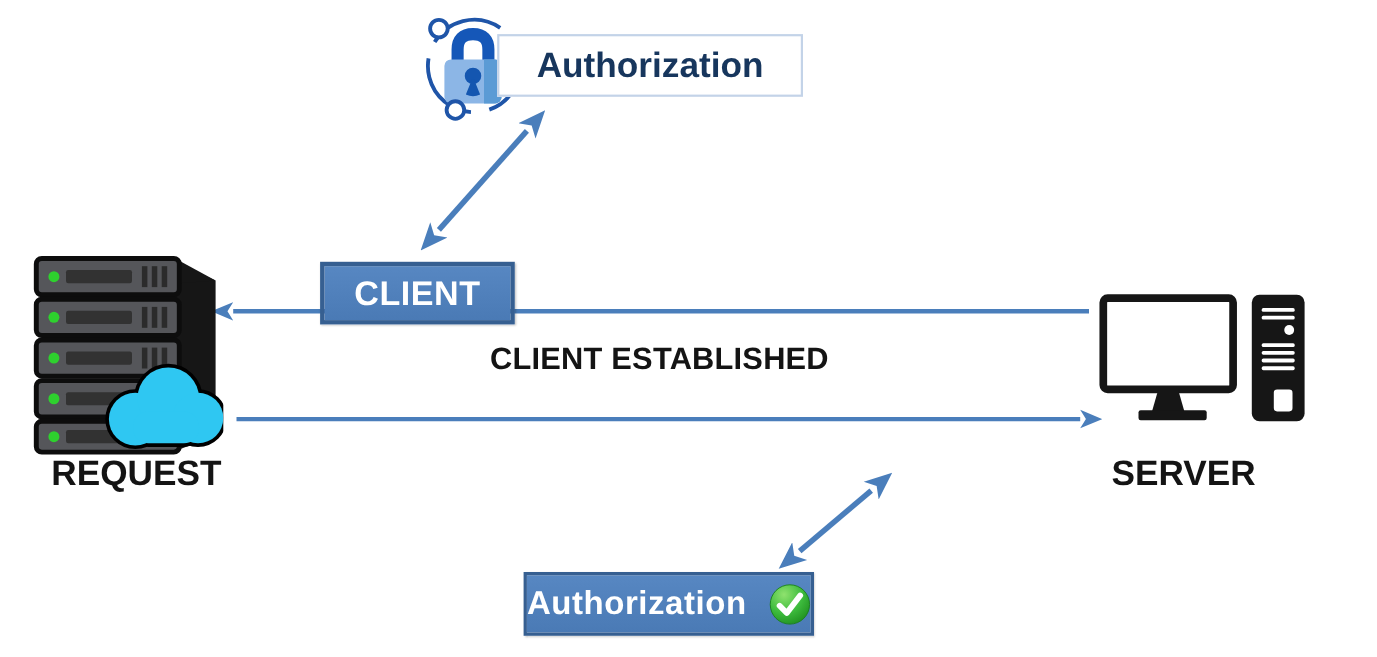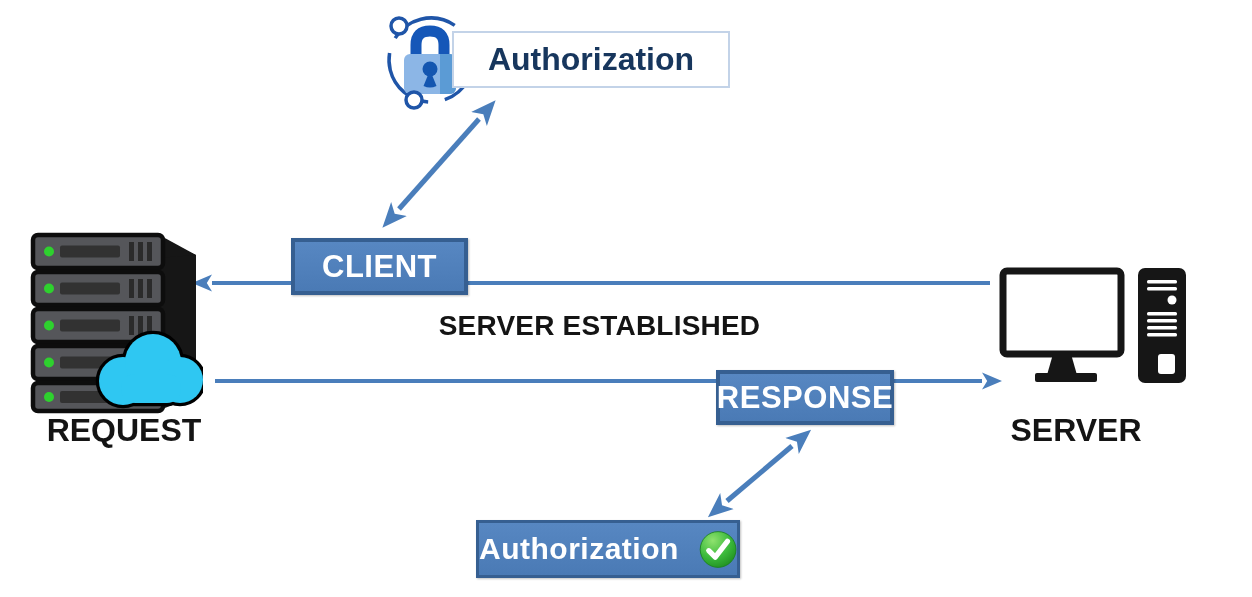--- a/index.html
+++ b/index.html
@@ -67,25 +67,22 @@
     <circle cx="38" cy="92" r="8" fill="#ffffff" stroke="#1f55a8" stroke-width="3.5"></circle>
   </svg>
   <div class="abs node-box auth-box">
     <span>Authorization</span>
   </div>
 
   <div class="abs node-box blue-box request-box">
     <span>CLIENT</span>
   </div>
 
-  <div class="label-text session-label">SERVER ESTABLISHED</div>
+  <div class="label-text session-label">CLIENT ESTABLISHED</div>
 
-  <div class="abs node-box blue-box response-box">
-    <span>RESPONSE</span>
-  </div>
 
   <div class="abs node-box blue-box authz-box">
     <span>Authorization</span>
     <svg width="47" height="47" viewBox="0 0 47 47">
       <defs>
         <radialGradient id="grn" cx="35%" cy="25%" r="85%">
           <stop offset="0%" stop-color="#8fe26e"></stop>
           <stop offset="55%" stop-color="#3dbb3d"></stop>
           <stop offset="100%" stop-color="#1d8c1d"></stop>
         </radialGradient>

